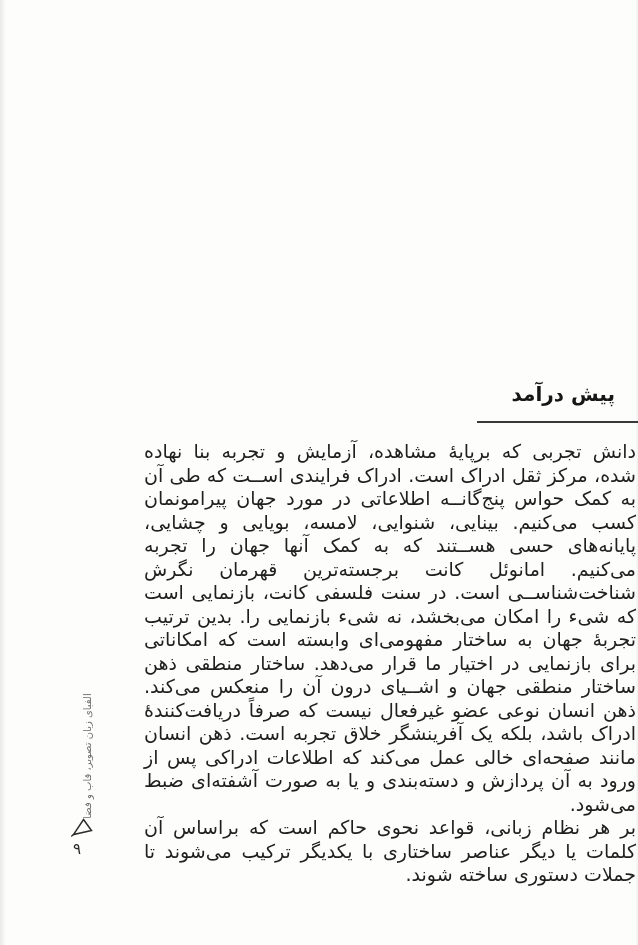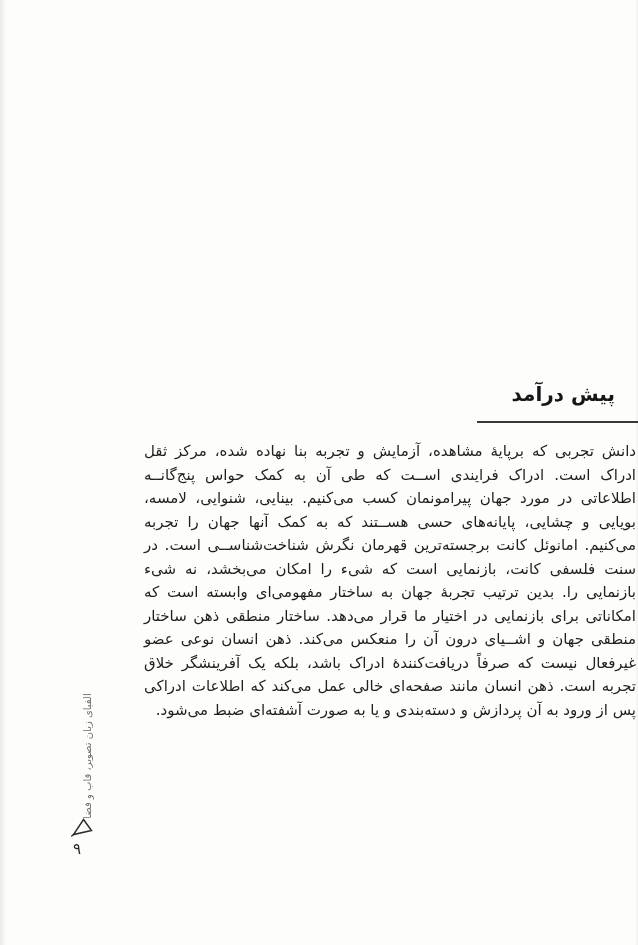--- a/index.html
+++ b/index.html
@@ -34,21 +34,21 @@
   .heading-rule {
     position: absolute; top: 421px; left: 477px;
     width: 161px; height: 2px;
     background: #242424; opacity: 0.9;
   }
 
   .body-text {
     position: absolute; top: 440px; left: 144px; width: 492px;
     direction: rtl;
     text-align: justify;
-    font-size: 15px; line-height: 23.5px;
+    font-size: 19px; line-height: 23.5px;
     color: #1f1f1f;
   }
   .body-text p { margin: 0; padding: 0; }
 
   .sidebar-title {
     position: absolute; left: 87px; top: 756px;
     transform: translate(-50%, -50%) rotate(-90deg);
     transform-origin: center center;
     direction: rtl; white-space: nowrap;
     font-size: 10px; color: #6f6f6f;
@@ -73,20 +73,21 @@
 
   <div class="edge-left"></div>
   <div class="edge-right"></div>
 
   <h1 class="heading">پیش درآمد</h1>
 
   <div class="heading-rule"></div>
 
   <div class="body-text">
     <p>دانش تجربی که برپایهٔ مشاهده، آزمایش و تجربه بنا نهاده شده، مرکز ثقل ادراک است. ادراک فرایندی اســت که طی آن به کمک حواس پنج‌گانــه اطلاعاتی در مورد جهان پیرامونمان کسب می‌کنیم. بینایی، شنوایی، لامسه، بویایی و چشایی، پایانه‌های حسی هســتند که به کمک آنها جهان را تجربه می‌کنیم. امانوئل کانت برجسته‌ترین قهرمان نگرش شناخت‌شناســی است. در سنت فلسفی کانت، بازنمایی است که شیء را امکان می‌بخشد، نه شیء بازنمایی را. بدین ترتیب تجربهٔ جهان به ساختار مفهومی‌ای وابسته است که امکاناتی برای بازنمایی در اختیار ما قرار می‌دهد. ساختار منطقی ذهن ساختار منطقی جهان و اشــیای درون آن را منعکس می‌کند. ذهن انسان نوعی عضو غیرفعال نیست که صرفاً دریافت‌کنندهٔ ادراک باشد، بلکه یک آفرینشگر خلاق تجربه است. ذهن انسان مانند صفحه‌ای خالی عمل می‌کند که اطلاعات ادراکی پس از ورود به آن پردازش و دسته‌بندی و یا به صورت آشفته‌ای ضبط می‌شود.</p>
+    <p>بر هر نظام زبانی، قواعد نحوی حاکم است که براساس آن کلمات یا دیگر عناصر ساختاری با یکدیگر ترکیب می‌شوند تا جملات دستوری ساخته شوند.</p>
   </div>
 
   <div class="sidebar-title">الفبای زبان تصویر، قاب و فضا</div>
 
   <div class="logo-mark">
     <svg width="22" height="19" viewBox="0 0 22 19" xmlns="http://www.w3.org/2000/svg">
       <path d="M12.5 1.5 L20.5 12.5 L2.5 16.5 Z" fill="none" stroke="#2c2c2c" stroke-width="1.5" stroke-linejoin="miter"></path>
       <path d="M2.5 16.5 L0.5 18.2" fill="none" stroke="#2c2c2c" stroke-width="1.2" stroke-linecap="round"></path>
     </svg>
   </div>

